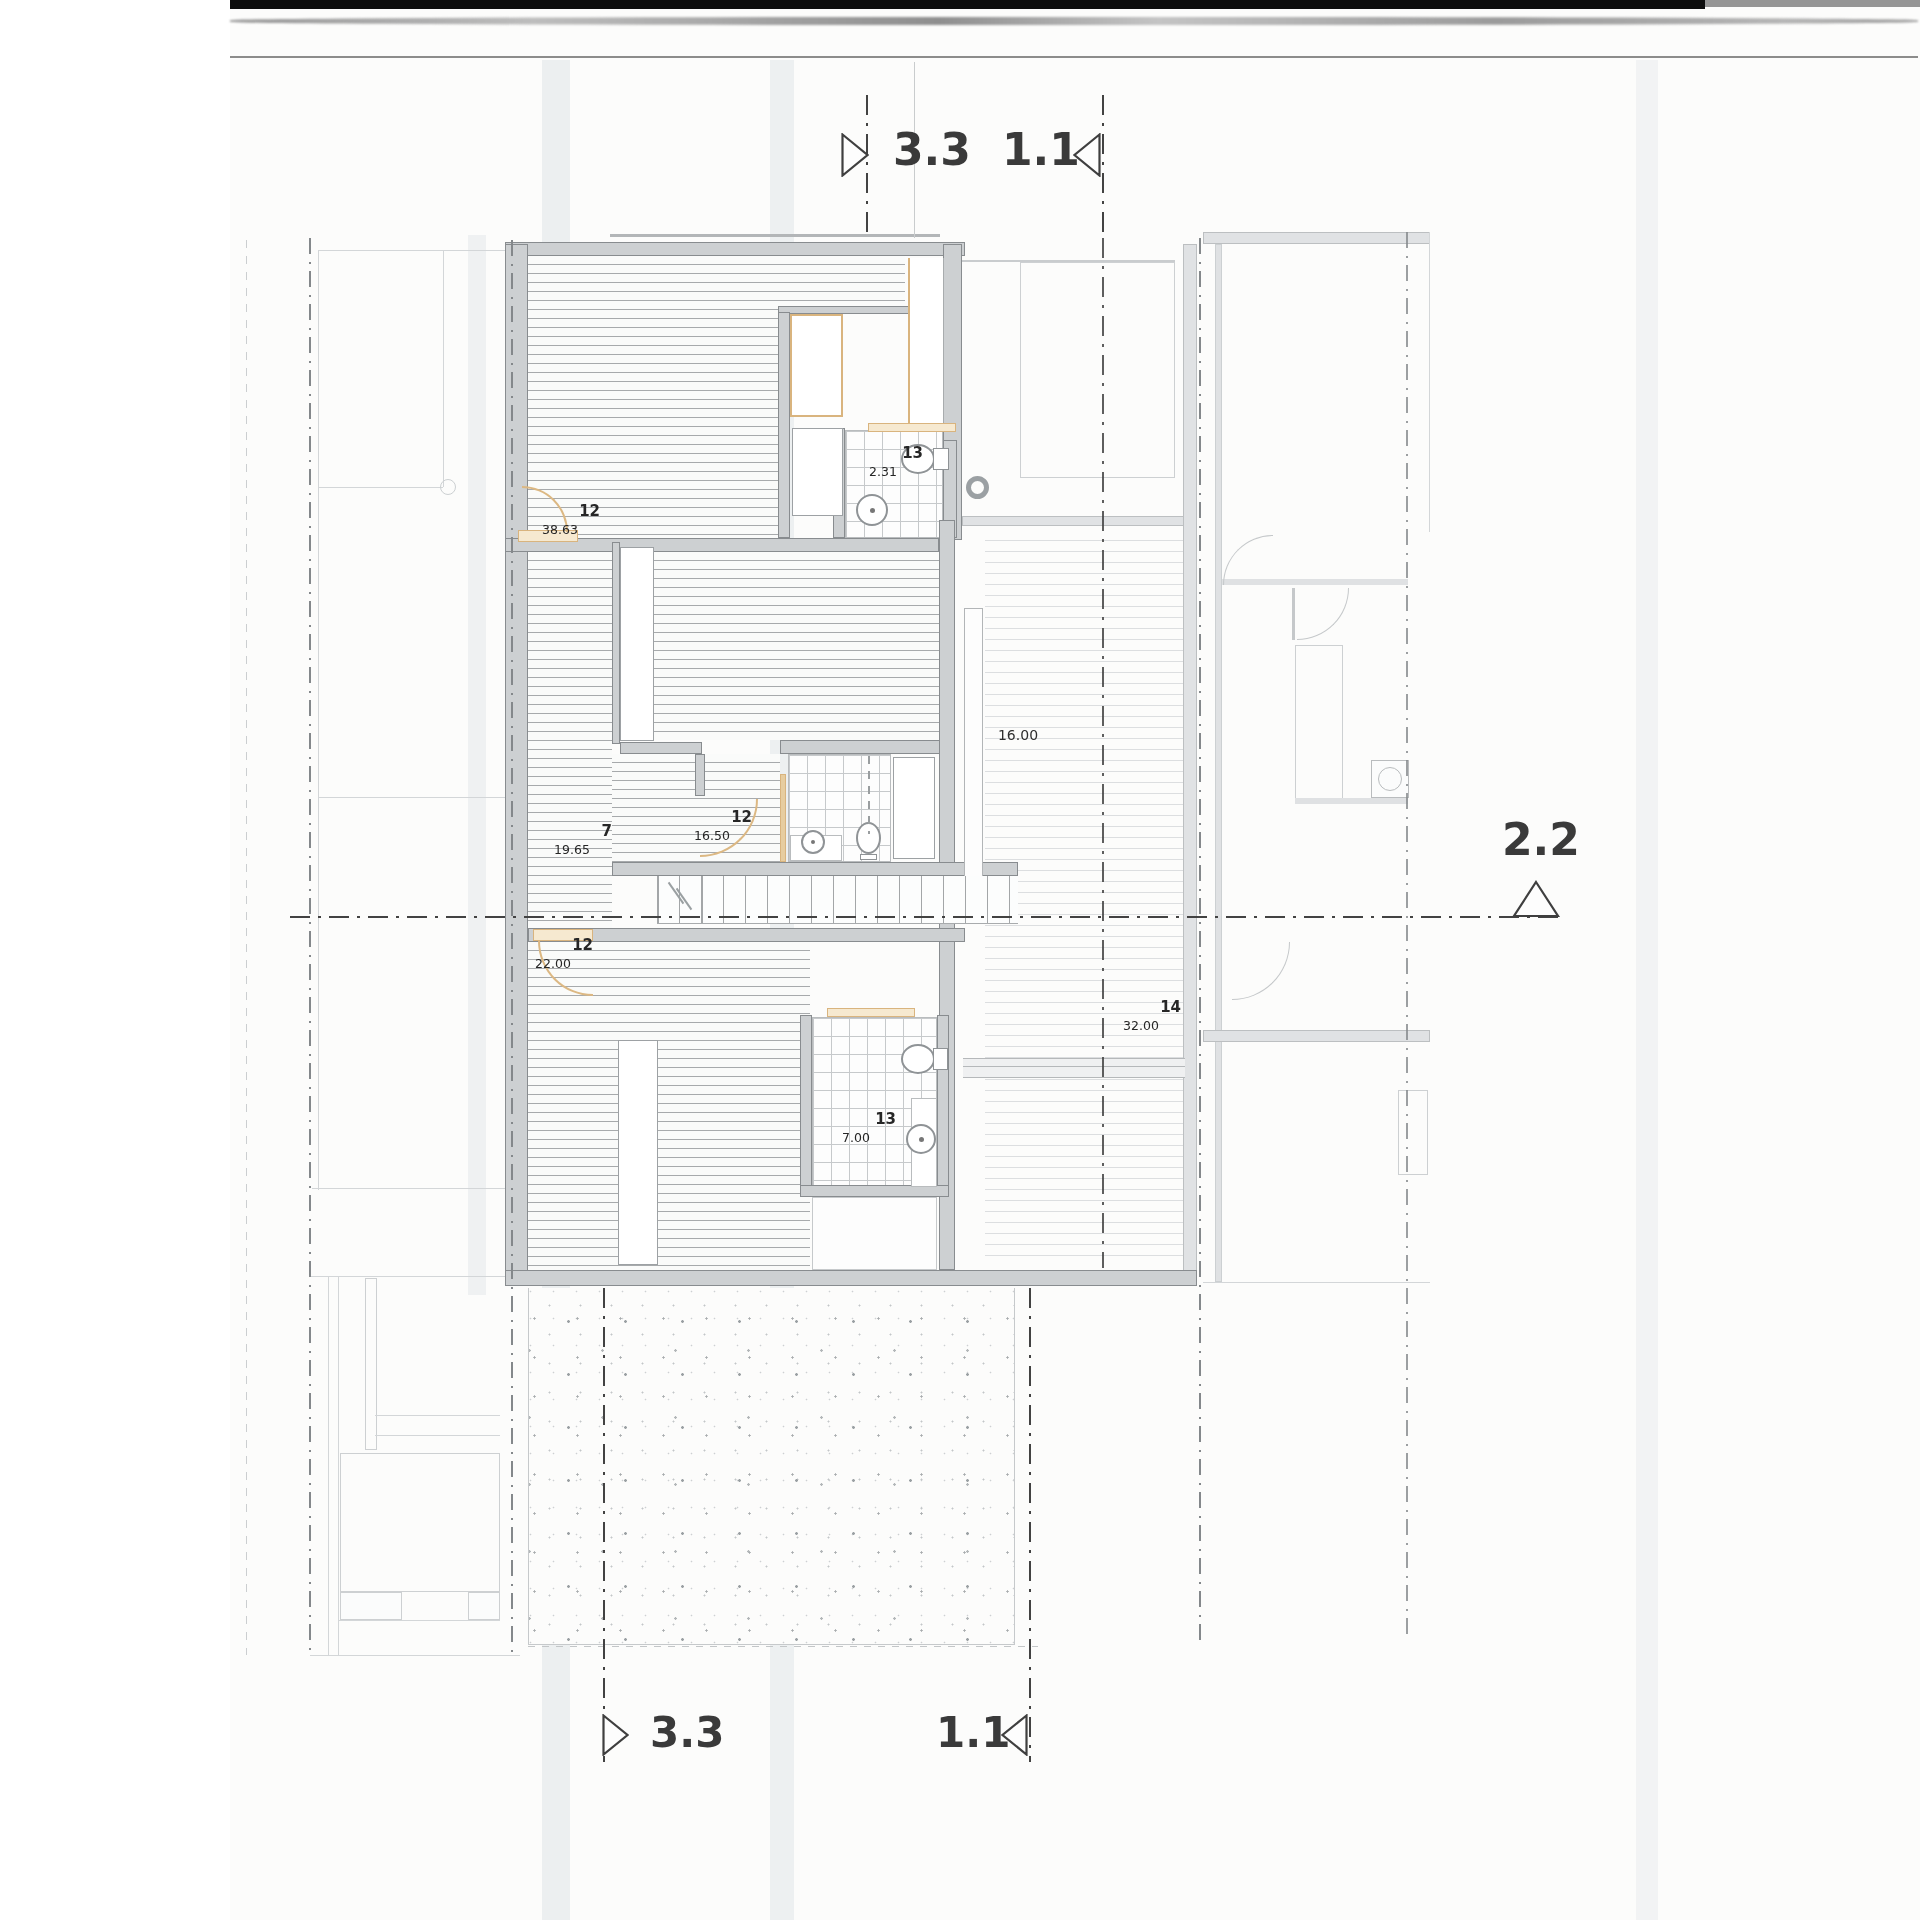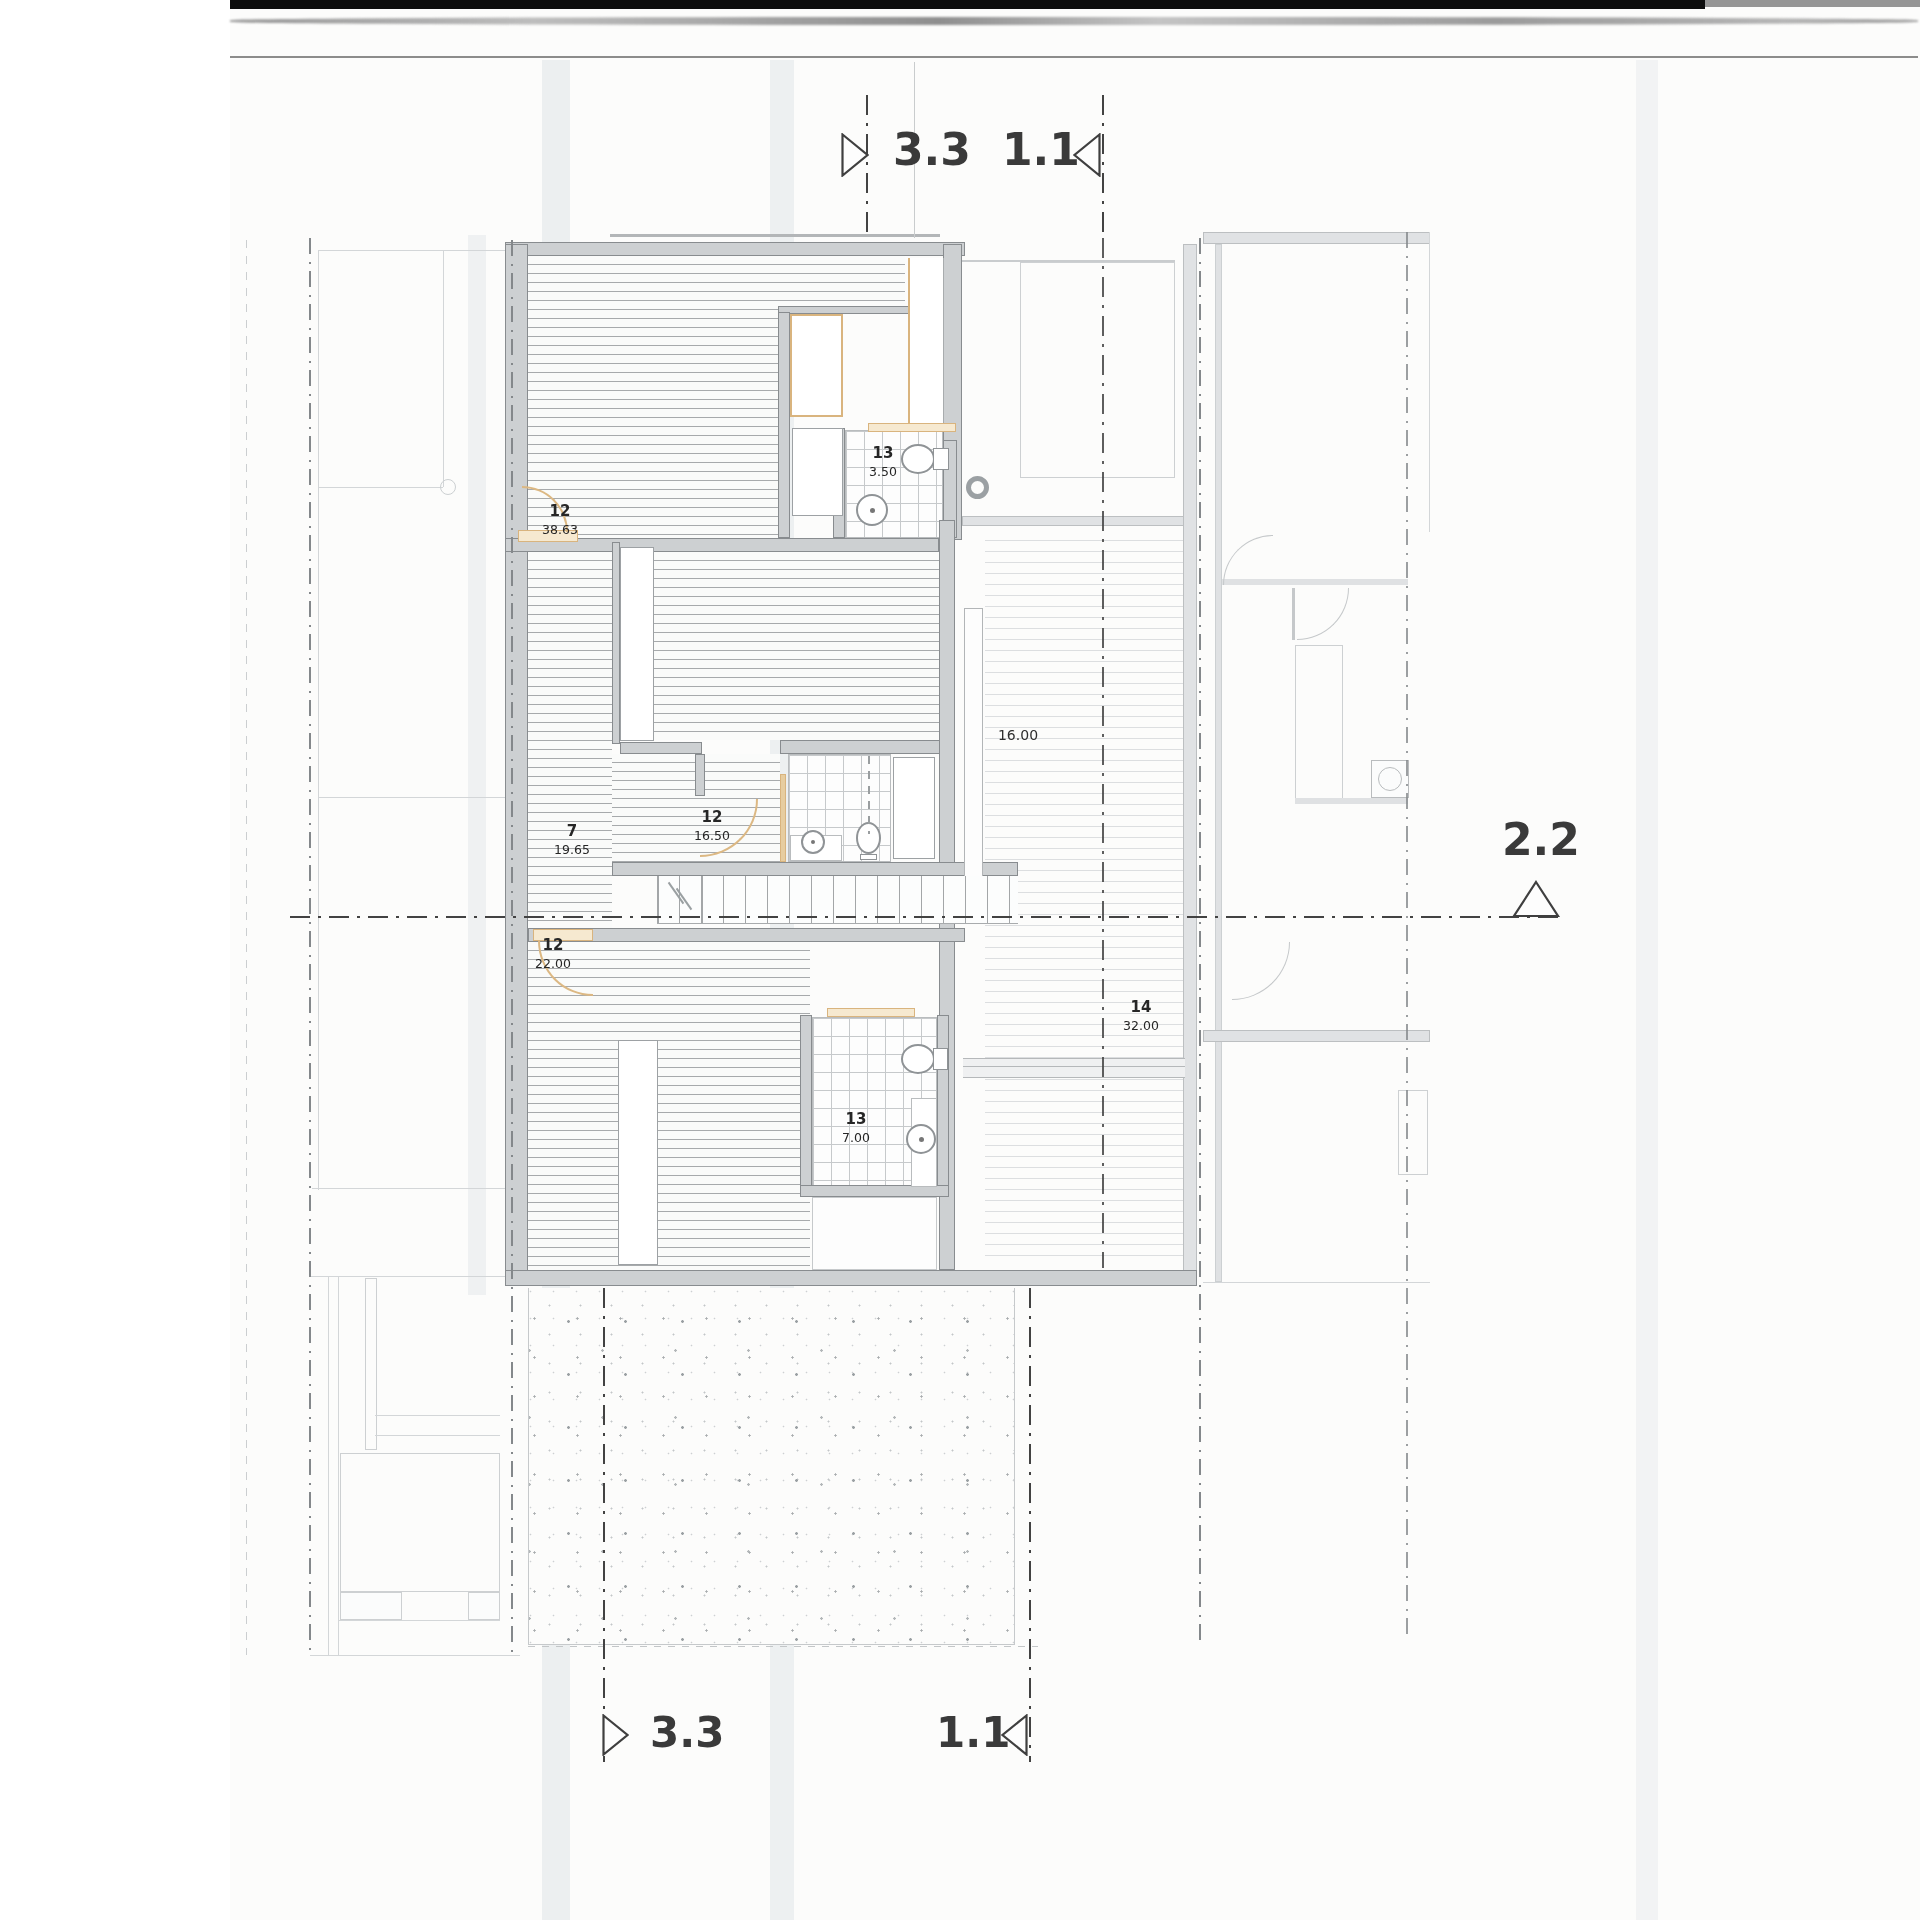--- a/index.html
+++ b/index.html
@@ -44,21 +44,21 @@
   .arc-tr{border-top:2px solid #dcb883;border-right:2px solid #dcb883;border-top-right-radius:100% 100%;}
   .arc-br{border-bottom:2px solid #dcb883;border-right:2px solid #dcb883;border-bottom-right-radius:100% 100%;}
   .arc-bl{border-bottom:2px solid #dcb883;border-left:2px solid #dcb883;border-bottom-left-radius:100% 100%;}
   .garc-tl{border-top:1px solid #c5c8ca;border-left:1px solid #c5c8ca;border-top-left-radius:100% 100%;}
   .garc-br{border-bottom:1px solid #c5c8ca;border-right:1px solid #c5c8ca;border-bottom-right-radius:100% 100%;}
   .oval{border:2px solid #8f9396;border-radius:50%;background:#fff;}
   .ring{border:5px solid #9ba0a3;border-radius:50%;background:transparent;}
   .rect-f{border:1px solid #cdd0d2;background:#fbfcfc;}
   
   .rlab{color:#262626;text-align:center;line-height:1.3;}
-  .rnum{font-size:15px;font-weight:bold;}
+  .rnum{font-size:15px;font-weight:bold;text-align:right;}
   .rarea{font-size:12.5px;}
   .dim{font-size:14px;color:#2e2e2e;text-align:center;}
   .mtext{font-weight:600;font-size:44px;color:#3a3a3a;line-height:1;}
   .mtext-s{font-weight:600;font-size:42px;color:#3a3a3a;line-height:1;}
   .title{font-family:"Liberation Sans",sans-serif;font-size:54px;color:#3d3d3d;letter-spacing:0.5px;}
 </style>
 </head>
 <body>
 
 <div class="sheet">
@@ -216,21 +216,21 @@
   <div class="abs dashv" style="left:603px;top:1288px;width:2px;height:474px;"></div>
   <div class="abs dashv" style="left:1029px;top:1288px;width:2px;height:474px;"></div>
   <div class="abs dashh" style="left:290px;top:916px;width:1272px;height:2px;"></div>
 
   <div class="abs rlab" style="left:520px;top:502px;width:80px;">
     <div class="rnum">12</div>
     <div class="rarea">38.63</div>
   </div>
   <div class="abs rlab" style="left:843px;top:444px;width:80px;">
     <div class="rnum">13</div>
-    <div class="rarea">3.50</div>
+    <div class="rarea">2.31</div>
   </div>
   <div class="abs rlab" style="left:672px;top:808px;width:80px;">
     <div class="rnum">12</div>
     <div class="rarea">16.50</div>
   </div>
   <div class="abs rlab" style="left:532px;top:822px;width:80px;">
     <div class="rnum">7</div>
     <div class="rarea">19.65</div>
   </div>
   <div class="abs rlab" style="left:513px;top:936px;width:80px;">

